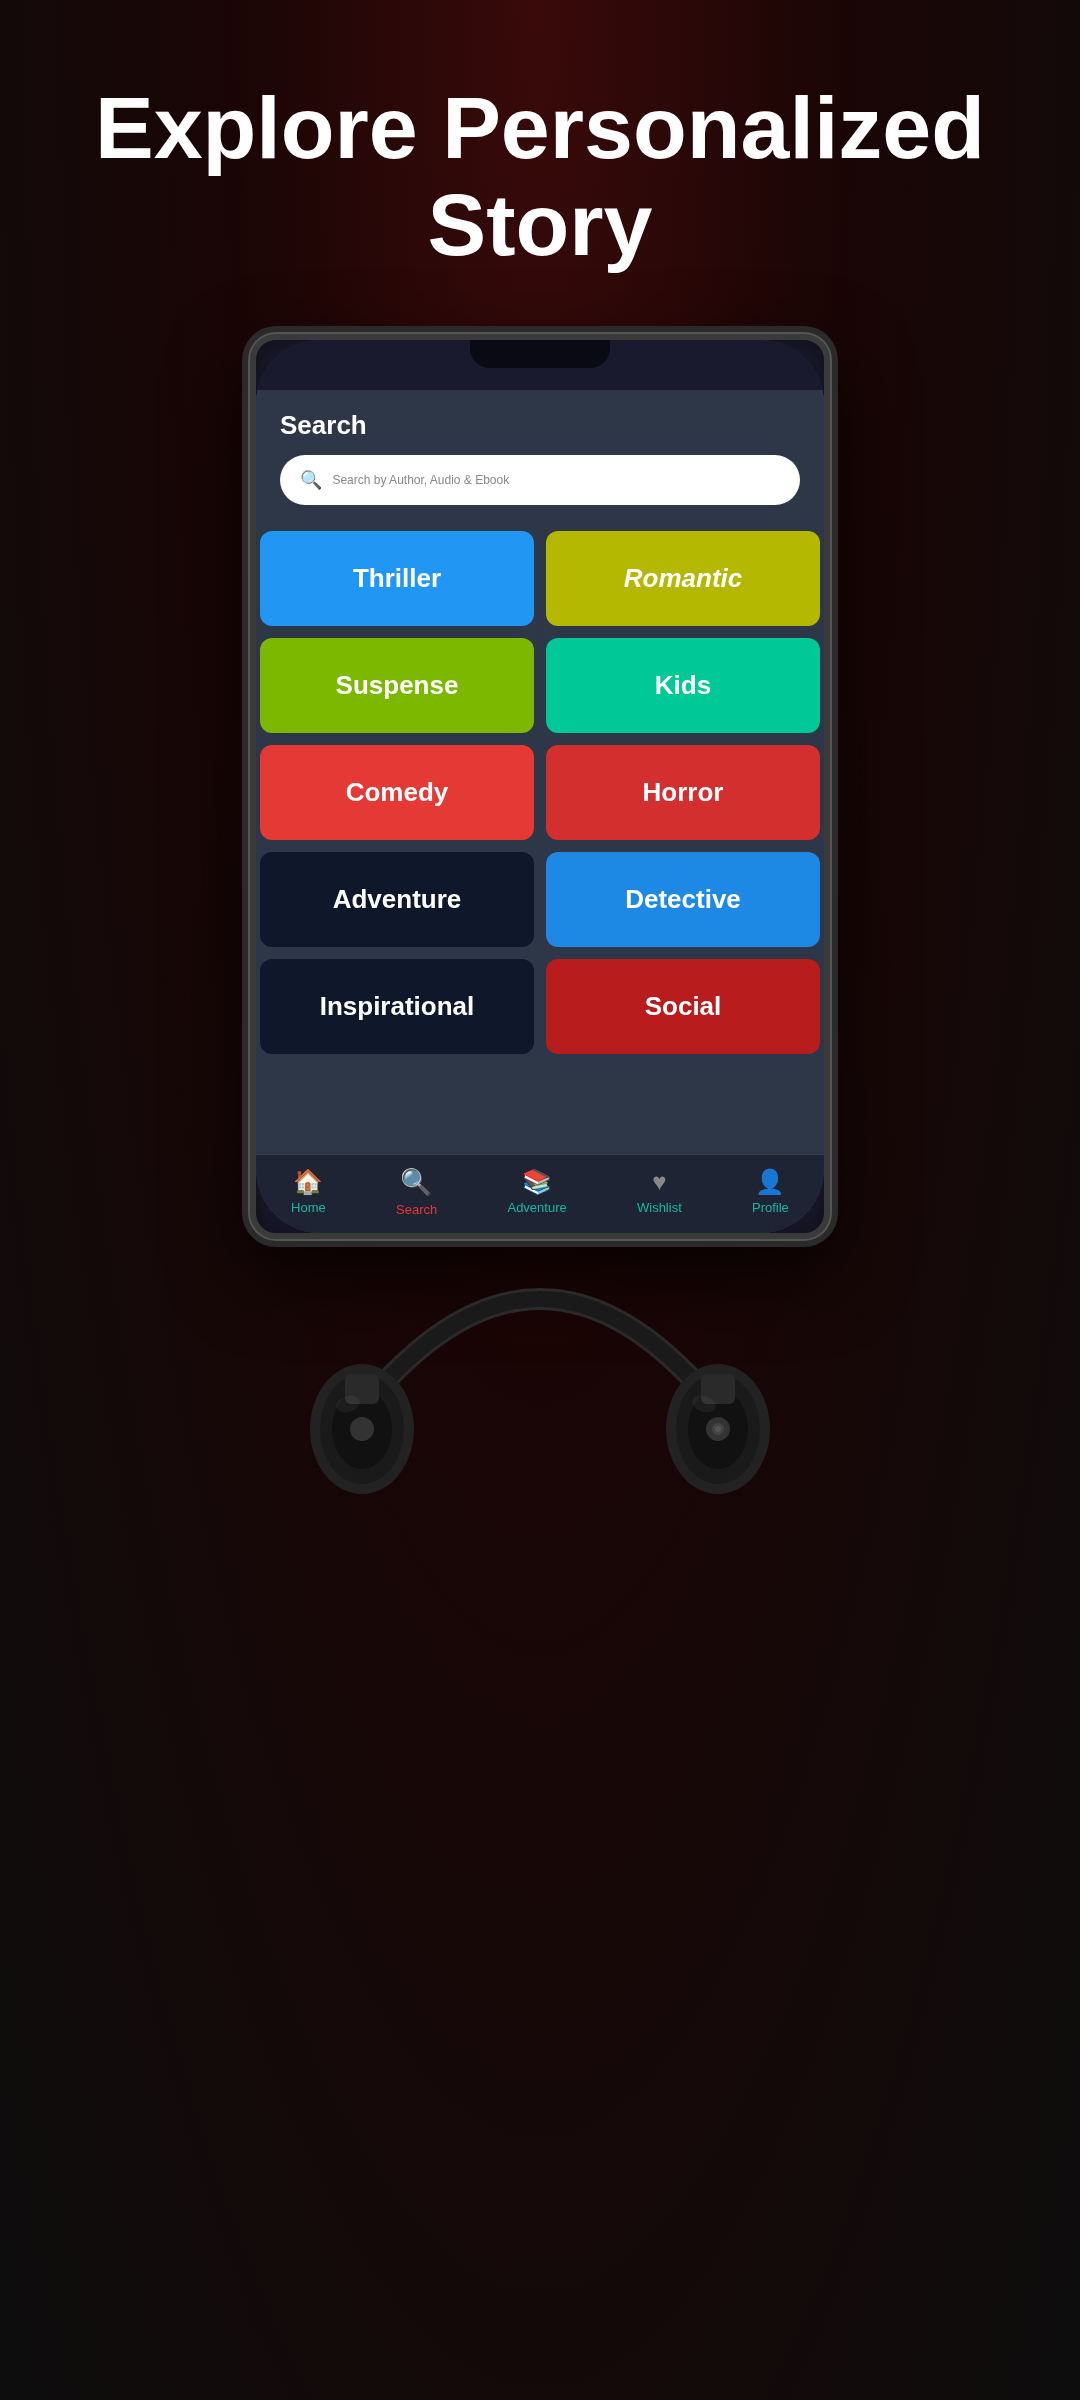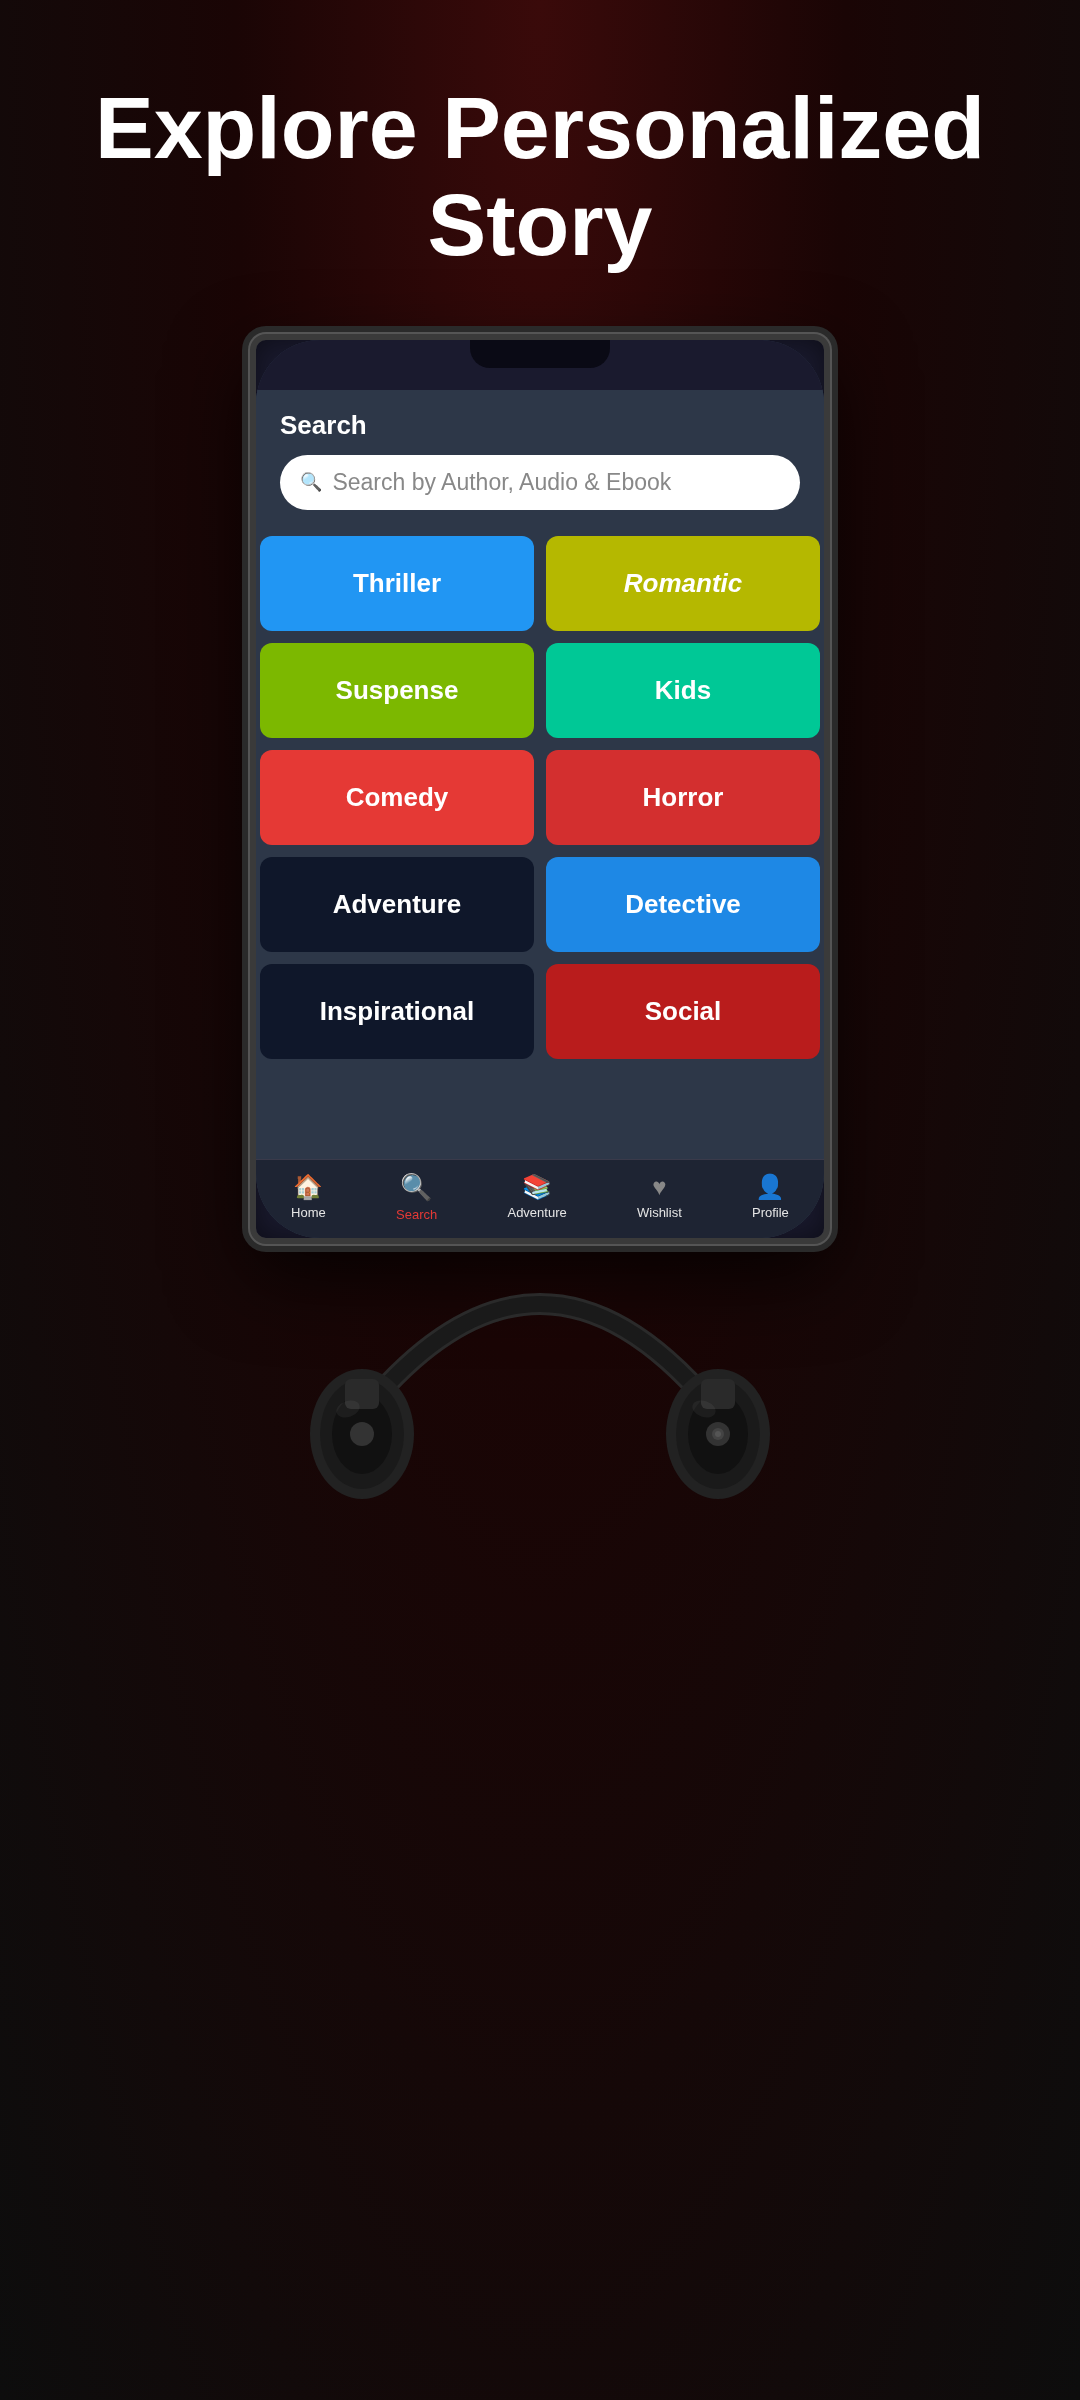--- a/index.html
+++ b/index.html
@@ -29,21 +29,21 @@
 
     .phone-wrapper {
       position: relative;
       width: 580px;
       margin-top: 20px;
     }
 
     .phone-frame {
       width: 580px;
       background: #1a1a2e;
-      border-radius: 16px;
+      border-radius: 26px;
       border: 6px solid #3a3a3a;
       box-shadow:
         0 0 0 2px #555,
         0 0 0 8px #2a2a2a,
         0 30px 80px rgba(0,0,0,0.8),
         inset 0 0 30px rgba(0,0,0,0.5);
       overflow: hidden;
       position: relative;
     }
 
@@ -117,21 +117,21 @@
       margin-bottom: 16px;
     }
 
     .search-icon-inner {
       color: #666;
       font-size: 18px;
     }
 
     .search-placeholder {
       color: #888;
-      font-size: 23px;
+      font-size: 12px;
     }
 
     .genre-grid {
       display: grid;
       grid-template-columns: 1fr 1fr;
       gap: 12px;
       padding: 0 4px 20px;
     }
 
     .genre-btn {
@@ -191,21 +191,21 @@
       font-size: 24px;
       color: #888;
     }
 
     .nav-icon.active {
       color: #E53935;
     }
 
     .nav-label {
       font-size: 13px;
-      color: #e5e5e5;
+      color: #14b8a6;
     }
 
     .nav-label.active {
       color: #E53935;
     }
 
     
     .headphones-container {
       position: relative;
       width: 100%;

